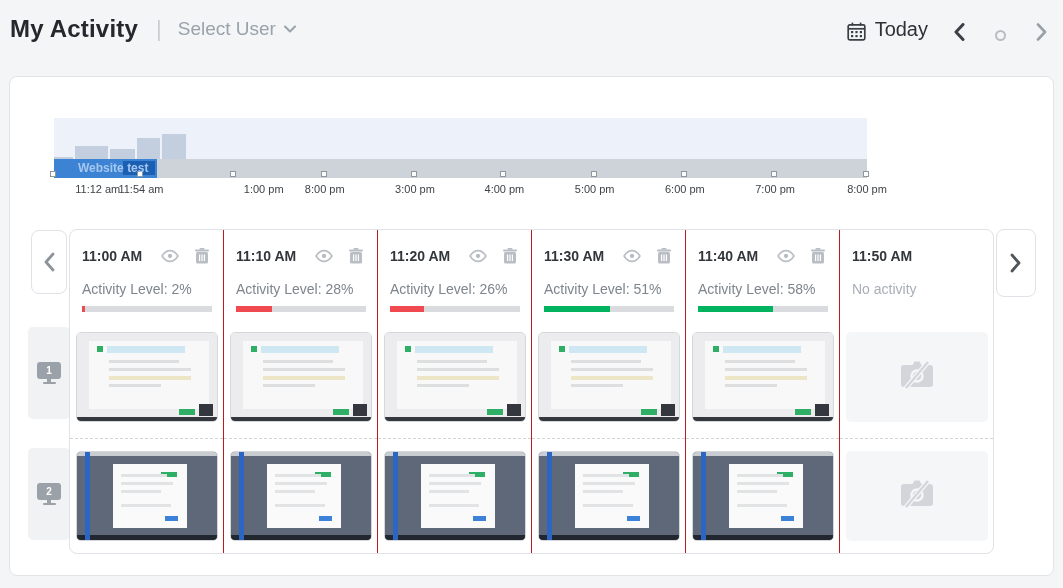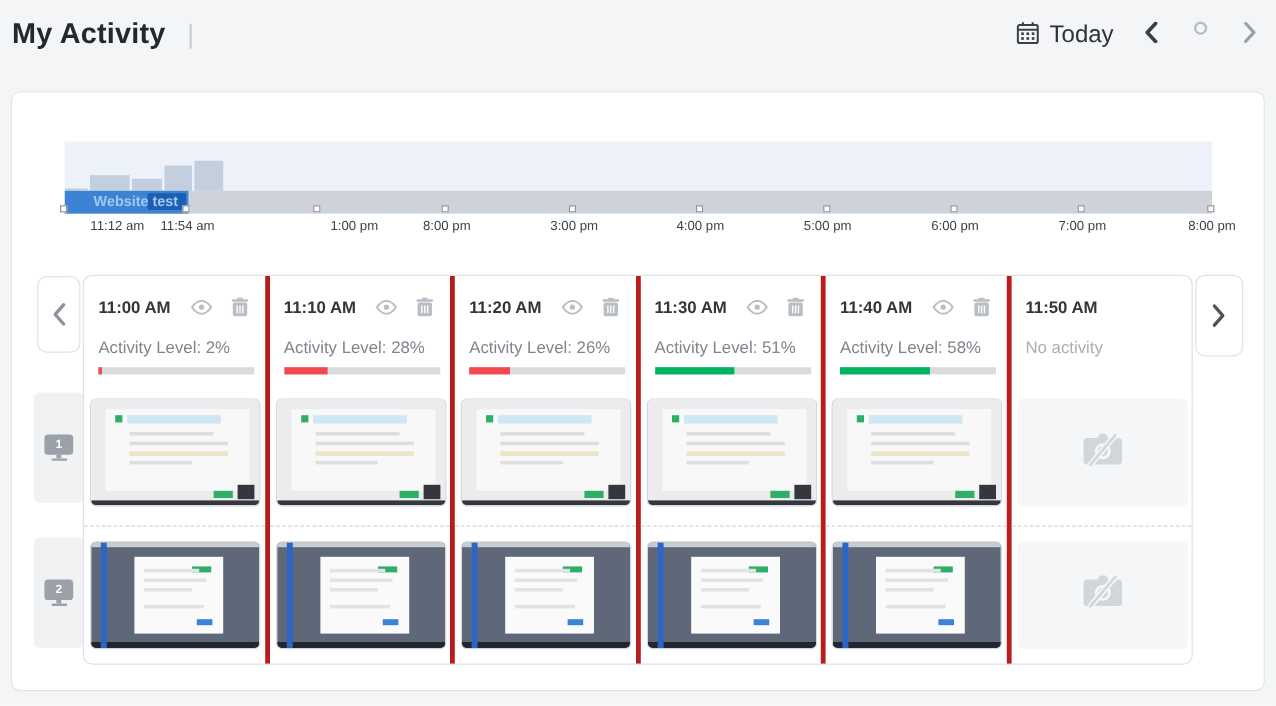--- a/index.html
+++ b/index.html
@@ -6,34 +6,34 @@
   html,body { width:1063px; height:588px; overflow:hidden; }
   body { background:#f3f5f7; font-family:"Liberation Sans", sans-serif; position:relative; color:#2b2e33; }
 
   
   .top-header { position:absolute; left:0; top:0; width:1063px; height:58px;
     display:flex; align-items:center; justify-content:space-between; padding:0 16px 0 10px; }
   .hdr-left { display:flex; align-items:center; }
   .page-title { font-size:24px; font-weight:bold; color:#24272c; letter-spacing:.2px; }
   .hdr-divider { color:#c9cdd2; font-size:22px; font-weight:300; margin:0 16px 0 18px; }
   .user-select { display:flex; align-items:center; gap:8px; color:#9aa2ab; font-size:19px; cursor:pointer; }
-  .hdr-right { display:flex; align-items:flex-start; }
+  .hdr-right { display:flex; align-items:flex-end; }
   .cal-icon { color:#3a3f45; display:flex; margin-right:9px; }
   .date-label { font-size:20px; color:#2e3136; }
   .nav-prev { color:#3a3f45; margin-left:26px; }
   .nav-circle { width:11px; height:11px; border:2px solid #b9bdc3; border-radius:50%; margin-left:30px; }
   .nav-next { color:#9aa1a8; margin-left:30px; }
   .nav-btn { display:flex; align-items:center; cursor:pointer; }
 
   
   .panel { position:absolute; left:9px; top:76px; width:1045px; height:500px;
     background:#fff; border:1px solid #e2e5e8; border-radius:8px; }
 
   
-  .timeline { position:absolute; left:44px; top:41px; width:956px; height:82px; }
+  .timeline { position:absolute; left:44px; top:41px; width:813px; height:82px; }
   .histogram { position:absolute; left:0; top:0; width:100%; height:41px; background:#edf1f9; }
   .hbar { position:absolute; bottom:0; background:#c3cfde; }
   .track { position:absolute; left:0; top:41px; width:100%; height:19px; background:#ced3da; }
   .selection { position:absolute; left:0; top:0; width:103px; height:19px; background:#3c83d4; cursor:pointer; }
   .selection-dark { position:absolute; right:2px; top:2px; bottom:3px; width:32px; background:#1b5fb2; }
   .selection-label { position:absolute; left:24px; top:0; line-height:19px; font-size:12px; font-weight:bold;
     color:#a5c7ef; white-space:nowrap; z-index:2; }
   .handles { position:absolute; left:0; top:53px; width:100%; height:8px; }
   .handle { position:absolute; width:6px; height:6px; background:#fdfdfd; border:1px solid #8f969e; }
   .tick-labels { position:absolute; left:0; top:65px; width:100%; height:14px; }
@@ -51,21 +51,21 @@
   .mon-tile.m1 { top:250px; } .mon-tile.m2 { top:371px; }
   .monitor-icon { display:flex; flex-direction:column; align-items:center; }
   .mon-screen { width:24px; height:17px; background:#9aa1a8; border-radius:3px; color:#fff; font-size:10px;
     font-weight:bold; display:flex; align-items:center; justify-content:center; }
   .mon-neck { width:4px; height:3px; background:#9aa1a8; }
   .mon-base { width:13px; height:2.5px; background:#9aa1a8; border-radius:1px; }
 
   .grid { position:absolute; left:59px; top:152px; width:925px; height:325px;
     border:1px solid #dfe2e6; border-radius:8px; display:flex; background:#fff; }
   .card-col { flex:1 1 0; display:flex; flex-direction:column; min-width:0; }
-  .card-col:not(:last-child) { border-right:4px solid #b91c1c; }
+  .card-col:not(:last-child) { border-right:1px solid #b91c1c; }
 
   .card-head { height:100px; padding:18px 12px 0 12px; }
   .card-head-row { display:flex; align-items:center; }
   .card-time { font-size:14px; font-weight:bold; color:#32363b; flex:1; }
   .card-icons { display:flex; align-items:center; gap:15px; color:#b9bec4; padding-right:2px; }
   .card-icons span { display:flex; cursor:pointer; }
   .activity-text { margin-top:17px; font-size:14px; color:#7e858c; }
   .bar-track { margin-top:9px; width:130px; height:6px; background:#d9dbde; }
   .bar-fill { height:100%; }
   .no-activity .activity-text { color:#a9aeb5; }
@@ -115,20 +115,28 @@
   .thumb-none { border:none; background:#f4f6f8; display:flex; align-items:center; justify-content:center; }
   .thumb-none .cam-off-icon { display:block; }
 </style>
 </head>
 <body>
 
 <div class="top-header">
   <div class="hdr-left">
     <span class="page-title">My Activity</span>
     <span class="hdr-divider">|</span>
+    <span class="user-select">
+      <span>Select User</span>
+      <span style="display:flex">
+        <svg width="12" height="8" viewBox="0 0 12 8">
+            <polyline points="1,1.5 6,6.5 11,1.5" fill="none" stroke="#9aa2ab" stroke-width="2" stroke-linecap="round" stroke-linejoin="round"></polyline>
+          </svg>
+      </span>
+    </span>
   </div>
   <div class="hdr-right">
     <span class="cal-icon">
       <svg width="19" height="19" viewBox="0 0 19 19">
         <rect x="1.2" y="2.8" width="16.6" height="15" rx="1.5" fill="none" stroke="currentColor" stroke-width="1.7"></rect>
         <line x1="1.2" y1="6.8" x2="17.8" y2="6.8" stroke="currentColor" stroke-width="1.7"></line>
         <line x1="5.4" y1="0.6" x2="5.4" y2="3.6" stroke="currentColor" stroke-width="1.7"></line>
         <line x1="13.6" y1="0.6" x2="13.6" y2="3.6" stroke="currentColor" stroke-width="1.7"></line>
         <g fill="currentColor">
           <rect x="4" y="9" width="2.2" height="2.2"></rect>

